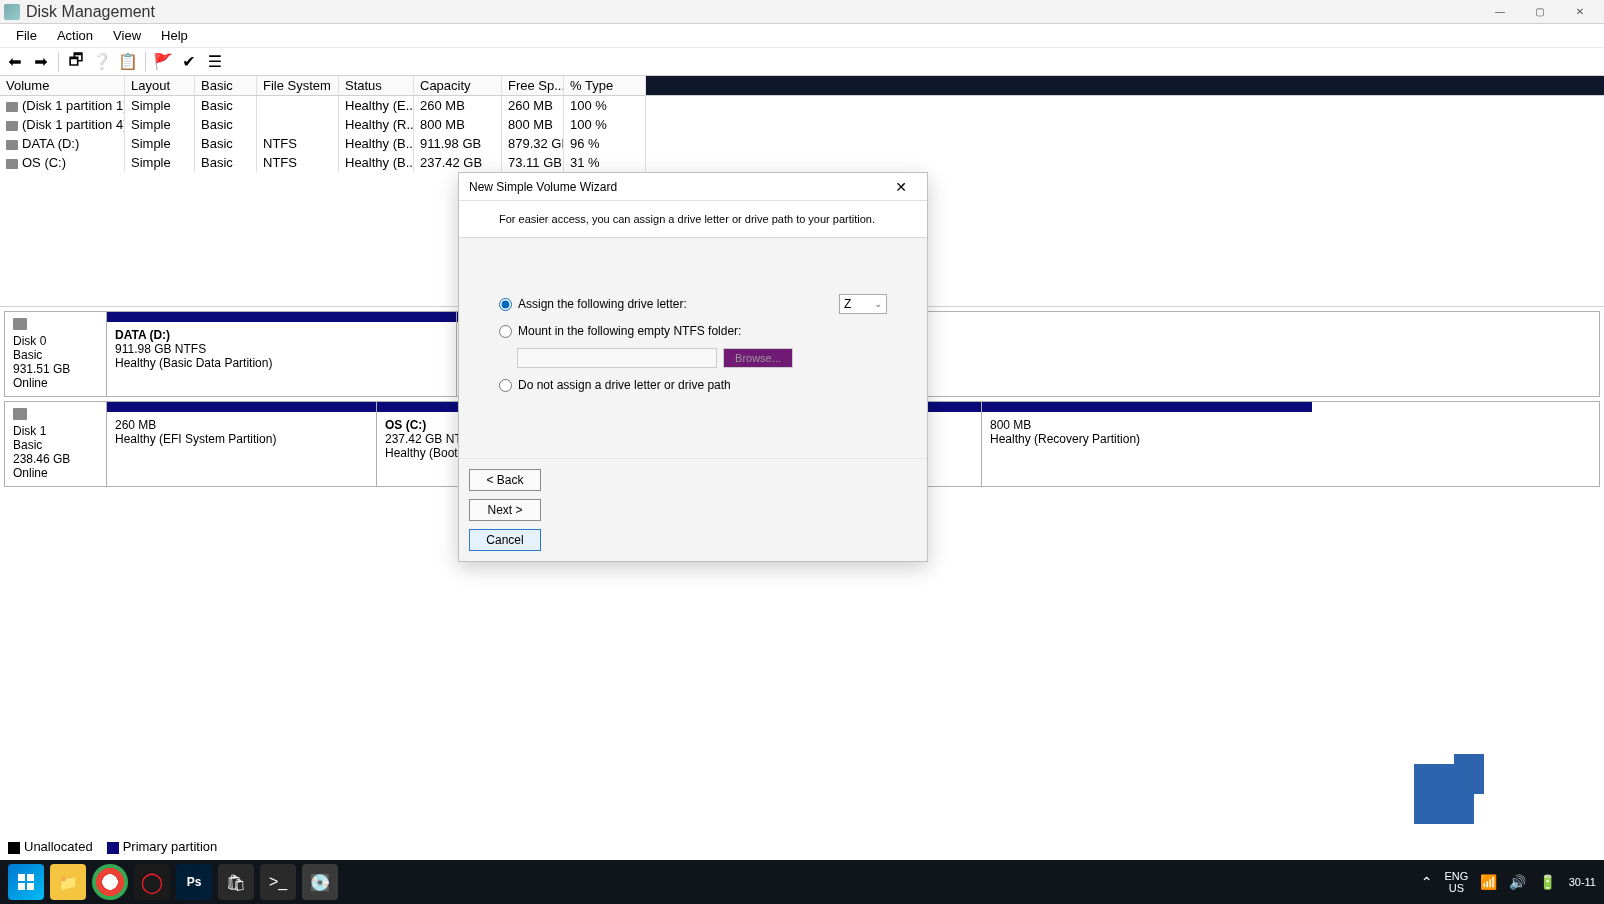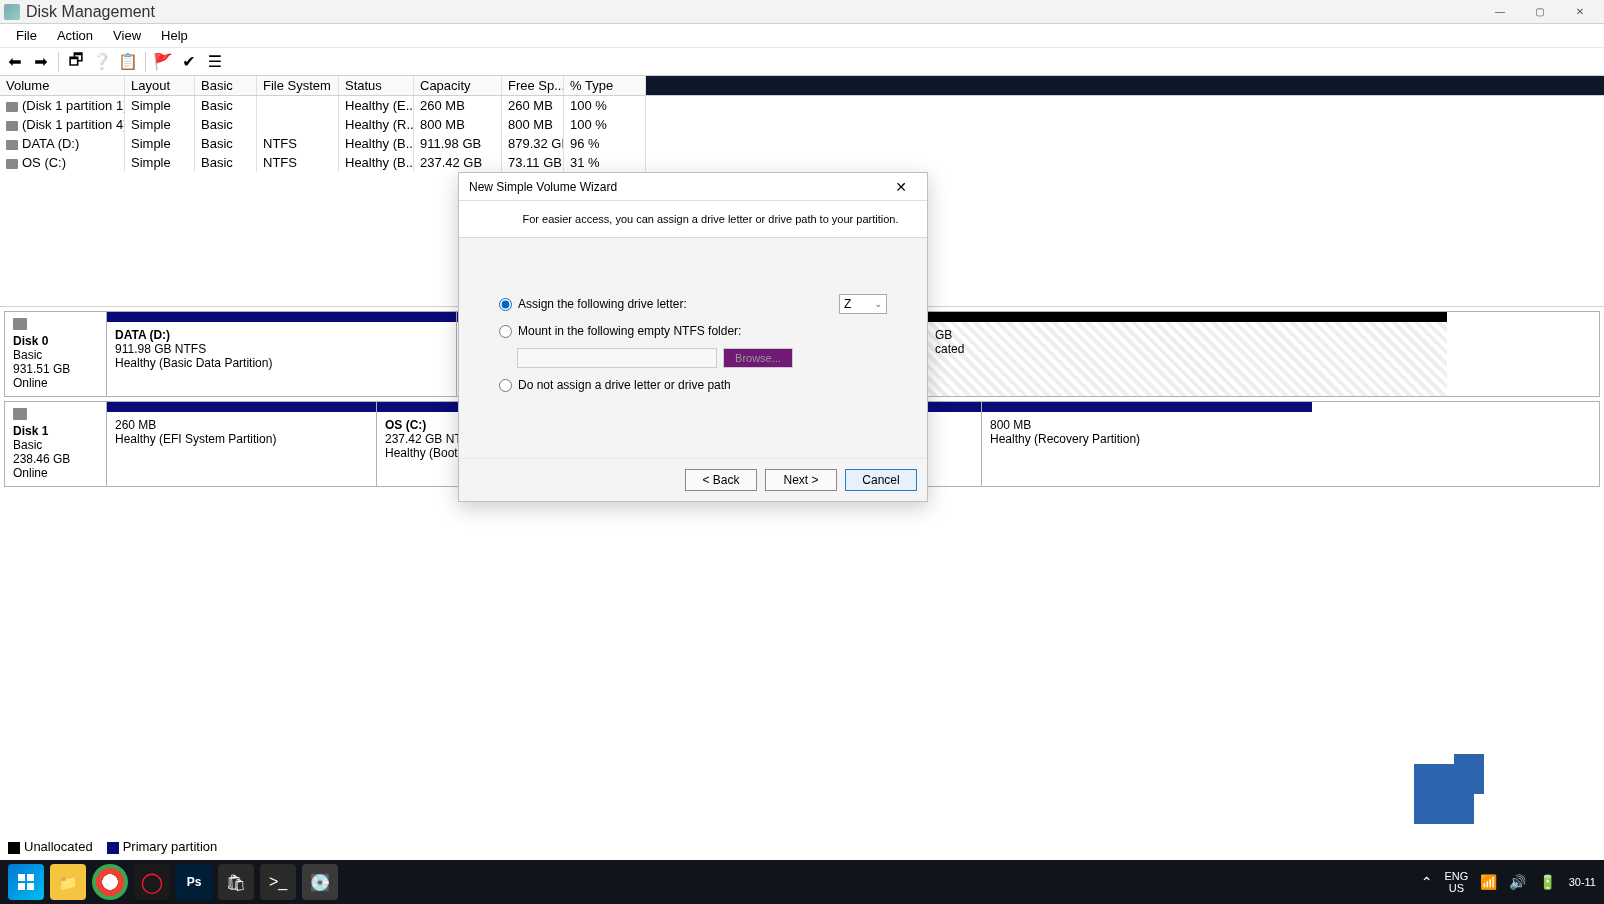--- a/index.html
+++ b/index.html
@@ -26,21 +26,21 @@
 .vol-head .col, .vol-row .col { font-size: 13px; padding: 2px 6px; border-right: 1px solid #e0e0e0; white-space: nowrap; overflow: hidden; }
 .vol-head .col { background: #fafafa; }
 .vol-row { display: flex; }
 .col-vol { width: 125px; } .col-lay { width: 70px; } .col-typ { width: 62px; } .col-fs { width: 82px; } .col-st { width: 75px; } .col-cap { width: 88px; } .col-fsp { width: 62px; } .col-pf { width: 82px; border-right: 1px solid #d0d0d0;}
 .diskicon { display: inline-block; width: 12px; height: 10px; background: #888; border-radius: 1px; margin-right: 4px; vertical-align: middle; }
 
 
 .diskmap { border-top: 1px solid #d0d0d0; padding: 4px; }
 .diskrow { display: flex; margin-bottom: 4px; border: 1px solid #b0b0b0; }
 .diskheader { width: 102px; padding: 6px 8px; border-right: 1px solid #b0b0b0; font-size: 12px; }
-.diskheader .dname { font-weight: bold; }
+.diskheader .dname { font-weight: normal; }
 .diskheader .diskhdicon { width: 14px; height: 12px; background: #888; border-radius: 1px; margin-bottom: 4px; }
 .diskparts { flex: 1; display: flex; }
 .partition { border-right: 1px solid #b0b0b0; display: flex; flex-direction: column; }
 .partition:last-child { border-right: none; }
 .pbar { height: 10px; }
 .pbar.primary { background: #0a0a7a; }
 .pbar.unalloc { background: #000; }
 .pbody { padding: 6px 8px; font-size: 12px; flex: 1; }
 .pbody .pn { font-weight: bold; }
 .unalloc-body { background: repeating-linear-gradient(45deg,#fff,#fff 4px,#eee 4px,#eee 8px); }
@@ -50,29 +50,29 @@
 .legend .sw { width: 12px; height: 12px; display: inline-block; vertical-align: middle; margin-right: 4px; }
 .legend .sw.un { background: #000; } .legend .sw.pr { background: #0a0a7a; }
 
 
 .wizard { position: absolute; left: 458px; top: 172px; width: 470px; background: #f4f4f4; border: 1px solid #bfbfbf; box-shadow: 0 6px 20px rgba(0,0,0,0.2); }
 .wizard .whead { height: 28px; background: #fff; display: flex; align-items: center; padding: 0 10px; border-bottom: 1px solid #e0e0e0; gap: 32px; }
 .wizard .whead .wt { font-size: 12px; flex: 1; }
 .wizard .whead .wx { width: 32px; text-align: center; font-size: 14px; cursor: default; }
 .wizard .banner { background: #fff; padding: 10px 20px 12px 20px; border-bottom: 1px solid #d8d8d8; }
 .wizard .banner .bt { font-size: 12px; font-weight: bold; }
-.wizard .banner .bs { font-size: 11px; margin-left: 35px; margin-top: 2px; text-align: center; }
+.wizard .banner .bs { font-size: 11px; margin-left: 20px; margin-top: 2px; }
 .wizard .body { padding: 56px 40px 30px 40px; min-height: 220px; font-size: 12px; }
 .wizard .optrow { display: flex; align-items: center; margin-bottom: 10px; gap: 6px; }
 .wizard .optrow input[type=radio]{ accent-color: #0067c0; }
 .wizard .drivecombo { margin-left: auto; width: 48px; height: 20px; border: 1px solid #aaa; background: #fff; font-size: 12px; padding: 0 4px; display: flex; align-items: center; justify-content: space-between; }
 .wizard .mountrow { display: flex; gap: 6px; margin: 4px 0 10px 18px; }
 .wizard .mountrow input[type=text]{ width: 200px; height: 20px; border: 1px solid #ccc; background: #f8f8f8; }
 .wizard .mountrow button { width: 70px; height: 20px; font-size: 11px; border: 1px solid #ccc; background: #701a75; color: #999; }
-.wizard .footer { padding: 10px; display: flex; justify-content: flex-end; gap: 8px; border-top: 1px solid #e8e8e8; background: #f4f4f4;}
+.wizard .footer { padding: 10px; display: flex; justify-content: flex-end; gap: 8px; border-top: 1px solid #e8e8e8; background: #f4f4f4; flex-direction: column;}
 .wizard .footer button { width: 72px; height: 22px; font-size: 12px; border: 1px solid #8a8a8a; background: #fafafa; cursor: default; }
 .wizard .footer button.hl { border: 1px solid #2a7bd3; background: #e5f1fb; }
 
 
 .taskbar { position: absolute; left: 0; bottom: 0; width: 100%; height: 44px; background: #10151c; display: flex; align-items: center; padding: 0 8px; }
 .taskbar .tb { width: 36px; height: 36px; margin-right: 6px; border-radius: 4px; display: flex; align-items: center; justify-content: center; }
 .tb.win { background: linear-gradient(135deg,#0078d4,#00bcf2); }
 .tb.exp { background: #f5c542; }
 .tb svg, .tb .glyph { width: 20px; height: 20px; }
 .taskbar .tray { margin-left: auto; display: flex; align-items: center; color: #fff; font-size: 11px; gap: 12px; }
@@ -185,28 +185,20 @@
       <div class="pbar primary"></div>
       <div class="pbody">
         <div class="pn">DATA  (D:)</div>
         <div>911.98 GB NTFS</div>
         <div>Healthy (Basic Data Partition)</div>
       </div>
         </div>
         <div class="partition" style="width:470px">
           <div class="pbar primary"></div>
           <div class="pbody"></div>
-        </div>
-        <div class="partition" style="width:520px">
-      <div class="pbar unalloc"></div>
-      <div class="pbody unalloc-body">
-
-        <div>GB</div>
-        <div>cated</div>
-      </div>
         </div>
       </div>
     </div>
     <div class="diskrow">
     <div class="diskheader">
       <div class="diskhdicon"></div>
       <div class="dname">Disk 1</div>
       <div>Basic</div>
       <div>238.46 GB</div>
       <div>Online</div>

